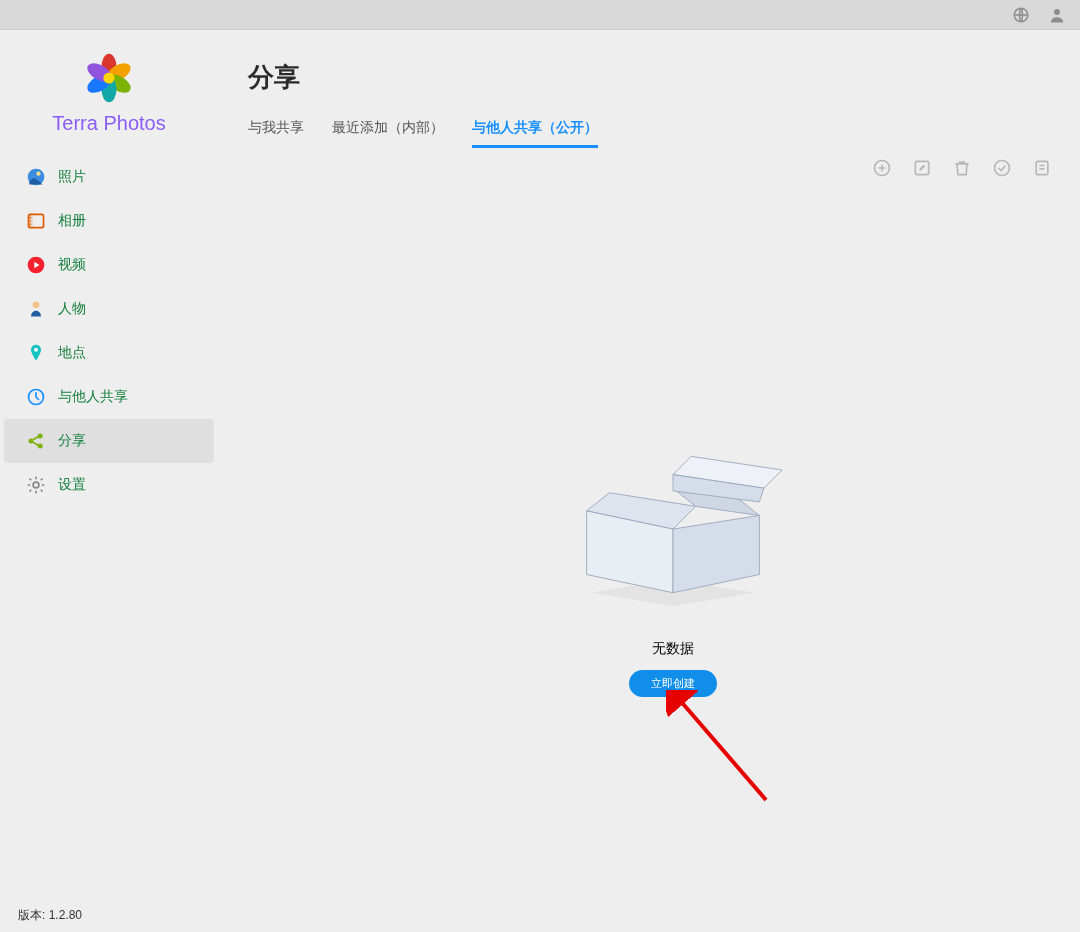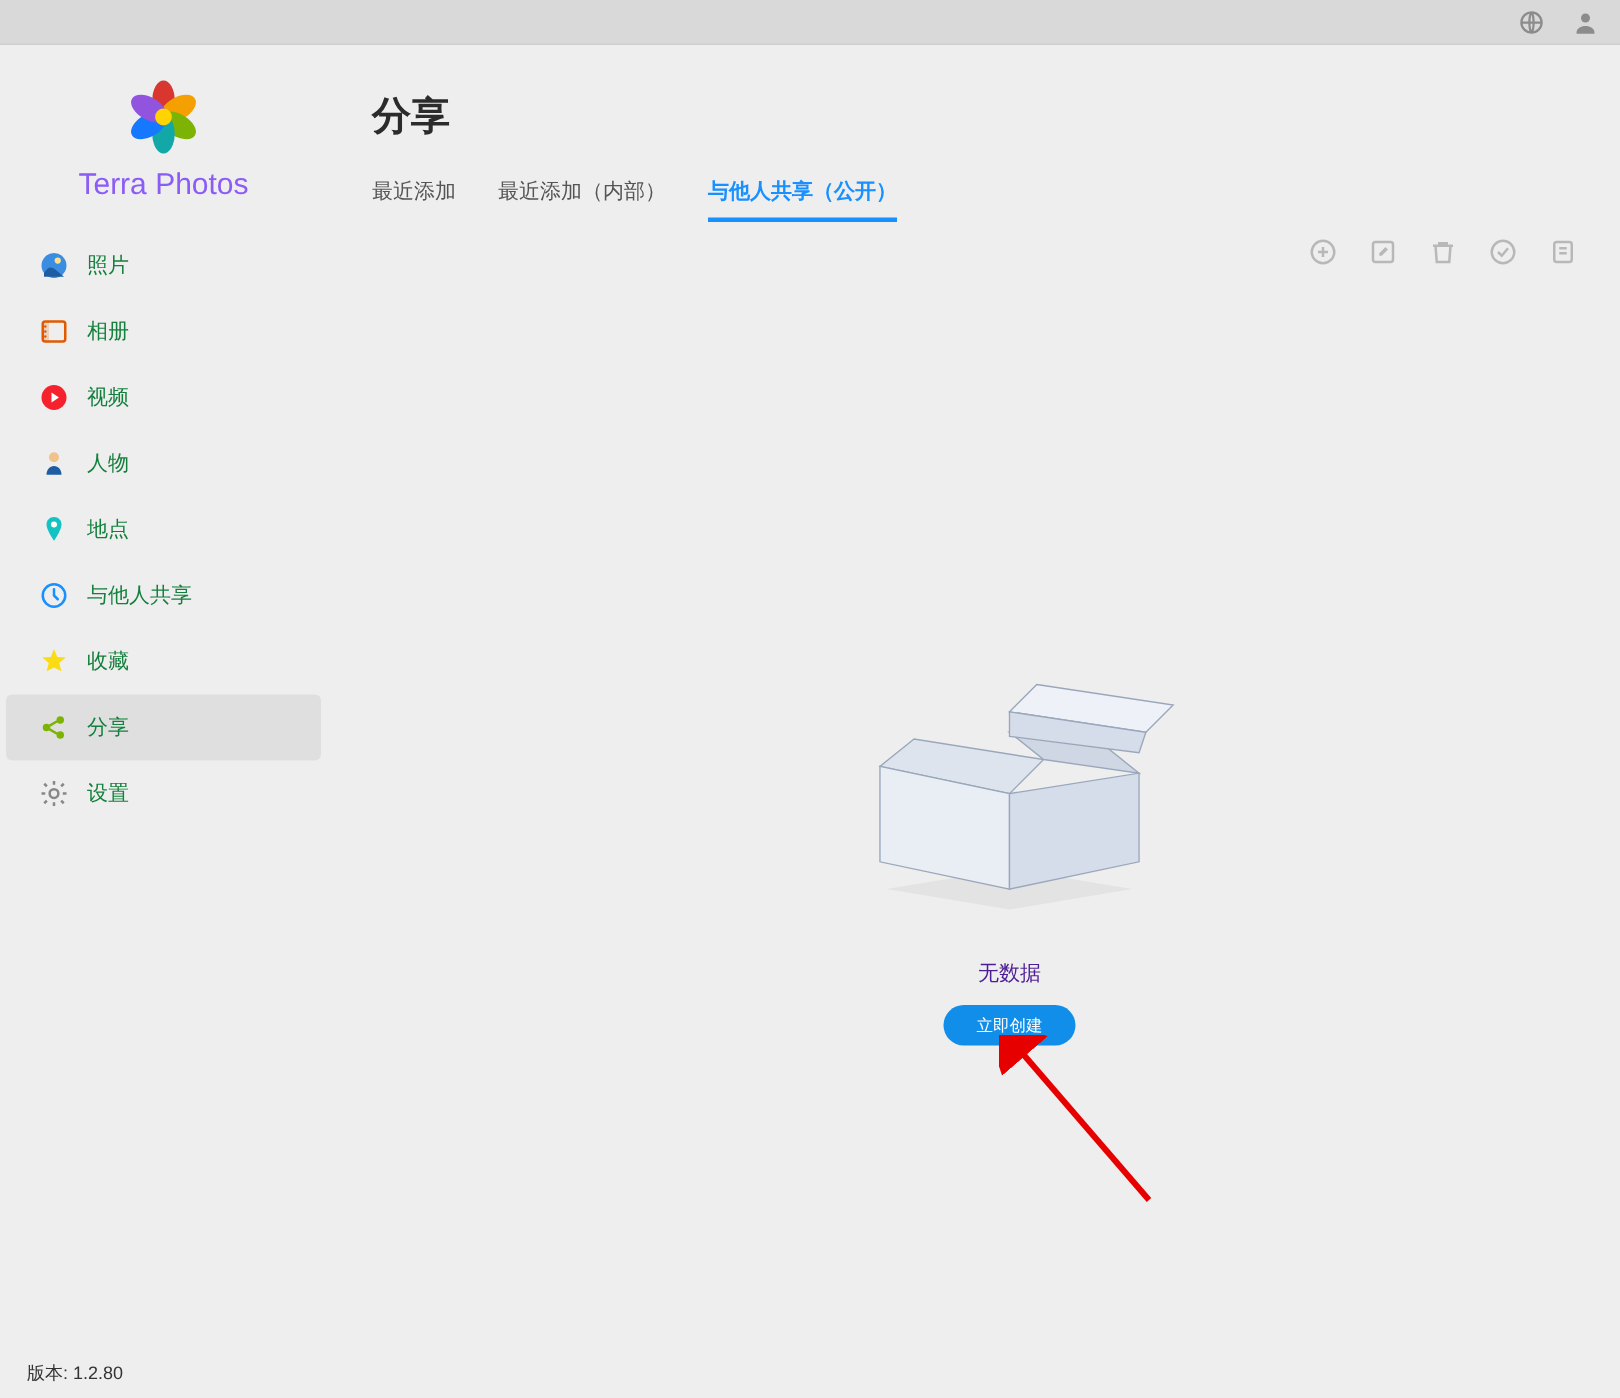--- a/index.html
+++ b/index.html
@@ -69,21 +69,21 @@
   }
   .toolbar .ticon2 { width: 20px; height: 20px; cursor: pointer; display:flex; align-items:center; justify-content:center; }
   .empty {
     position: absolute;
     left: 50%;
     top: 390px;
     transform: translateX(-40%);
     text-align: center;
   }
   .empty .box-illustration { width: 240px; height: 200px; margin: 0 auto 20px; }
-  .empty .no-data { font-size: 14px; color: #4c1d95; margin-bottom: 12px; margin-top: 12px;}
+  .empty .no-data { font-size: 14px; color: #000000; margin-bottom: 12px; margin-top: 12px;}
   .empty .create-btn {
     display: inline-block;
     background: #108ee9;
     color: #fff;
     font-size: 11px;
     padding: 6px 22px;
     border-radius: 16px;
     cursor: pointer;
     border: none;
   }
@@ -185,28 +185,20 @@
       </div>
       <div class="nav-item">
         <span class="nicon">
           <svg viewBox="0 0 24 24" width="20" height="20">
               <circle cx="12" cy="12" r="9" fill="none" stroke="#1890ff" stroke-width="2"></circle>
               <path d="M12 7v5l3 3" stroke="#1890ff" stroke-width="2" fill="none" stroke-linecap="round"></path>
             </svg>
         </span>
         <span>与他人共享</span>
       </div>
-      <div class="nav-item">
-        <span class="nicon">
-          <svg viewBox="0 0 24 24" width="20" height="20">
-              <path d="M12 2l2.6 6.3 6.8.5-5.2 4.4 1.7 6.6L12 16.8 6.1 19.8l1.7-6.6L2.6 8.8l6.8-.5z" fill="#fadb14"></path>
-            </svg>
-        </span>
-        <span>收藏</span>
-      </div>
       <div class="nav-item active">
         <span class="nicon">
           <svg viewBox="0 0 24 24" width="20" height="20">
               <circle cx="6" cy="12" r="3" fill="#7cb305"></circle>
               <circle cx="17" cy="6" r="3" fill="#7cb305"></circle>
               <circle cx="17" cy="18" r="3" fill="#7cb305"></circle>
               <path d="M8.5 10.5L14.5 7M8.5 13.5l6 3.5" stroke="#7cb305" stroke-width="2"></path>
             </svg>
         </span>
         <span>分享</span>
@@ -221,21 +213,21 @@
         <span>设置</span>
       </div>
     </nav>
 
     <div class="version">版本: 1.2.80</div>
   </aside>
 
   <main class="main">
     <h1 class="page-title">分享</h1>
     <div class="tabs">
-      <div class="tab">最近添加</div>
+      <div class="tab">与我共享</div>
       <div class="tab">最近添加（内部）</div>
       <div class="tab active">与他人共享（公开）</div>
     </div>
 
     <div class="toolbar">
       <span class="ticon2">
         <svg viewBox="0 0 24 24" width="20" height="20" fill="none" stroke="#b8b8b8" stroke-width="2">
             <circle cx="12" cy="12" r="9"></circle>
             <path d="M12 8v8M8 12h8"></path>
           </svg>

